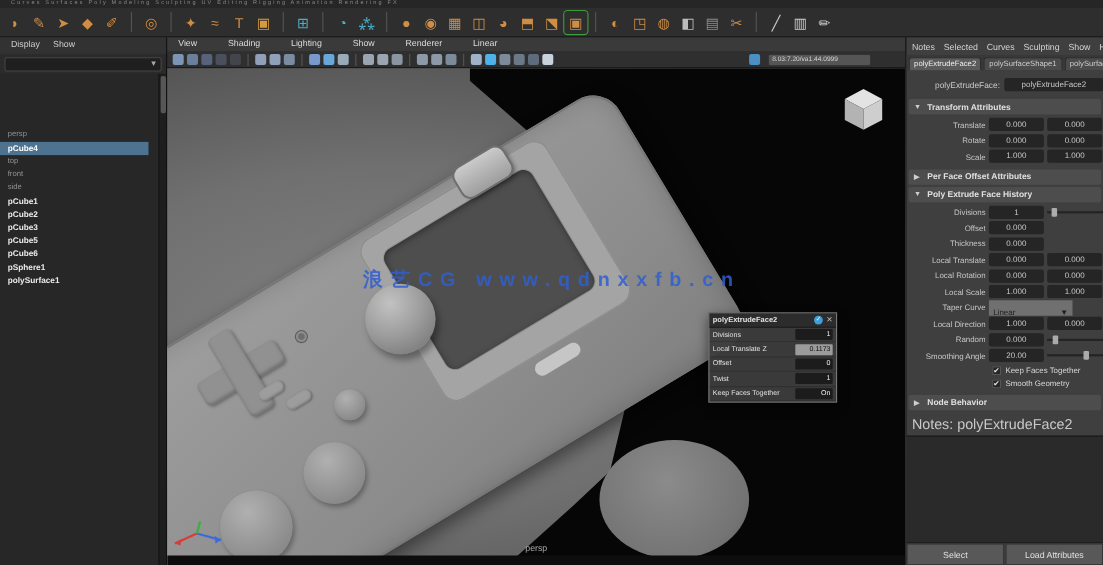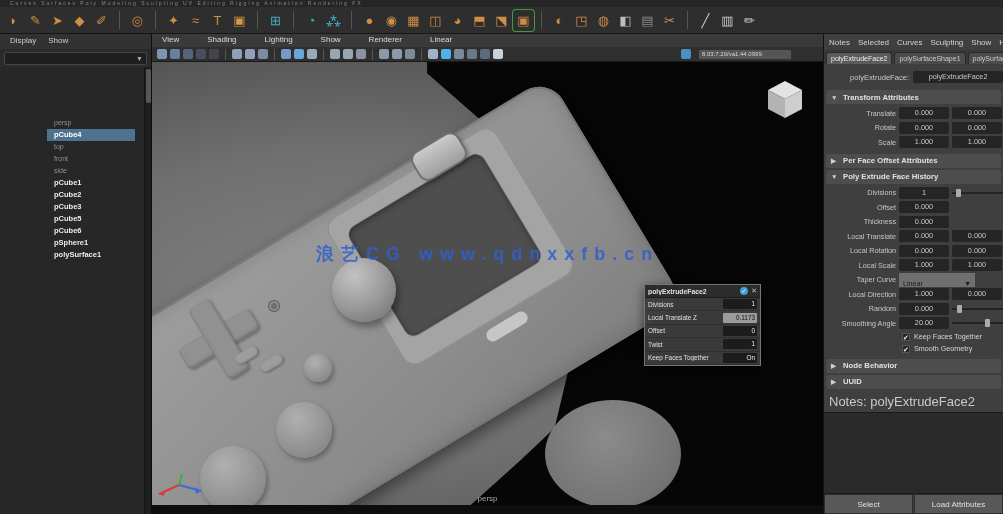--- a/index.html
+++ b/index.html
@@ -13,21 +13,21 @@
   .shelf-sep { width:1px; height:18px; background:#555; margin:0 6px; flex:none; }
 
   
   .main { flex:1; display:flex; min-height:0; }
 
   
   .outliner { width:152px; background:#2b2b2b; border-right:1px solid #0e0e0e; display:flex; flex-direction:column; }
   .outl-menus { height:15px; display:flex; gap:12px; padding:2px 10px; font-size:8px; color:#cfcfcf; background:#323232; }
   .outl-search { height:13px; margin:3px 4px 2px; background:#1f1f1f; border:1px solid #454545; border-radius:2px; display:flex; align-items:center; justify-content:flex-end; padding:0 3px; color:#aaa; font-size:7px; }
   .outl-body { flex:1; position:relative; background:#272727; overflow:hidden; }
-  .outl-list { position:absolute; left:0; top:50px; right:24px;padding-left:47px; }
+  .outl-list { position:absolute; left:0; top:50px; right:24px; }
   .outl-item { height:12px; line-height:12px; font-size:7.5px; color:#ececec; padding-left:7px; font-weight:bold; white-space:nowrap; cursor:pointer; }
   .outl-item.dim { color:#929292; font-weight:normal; font-size:7px; }
   .outl-item.sel { background:#4d7391; color:#fff; margin-right:-8px; }
   .outl-scroll { position:absolute; right:0; top:0; bottom:0; width:7px; background:#1e1e1e; border-left:1px solid #141414; }
   .outl-thumb { position:absolute; top:2px; left:1px; width:5px; height:34px; background:#565656; border-radius:2px; }
 
   
   .vp { flex:1; display:flex; flex-direction:column; min-width:0; }
   .vp-menus { height:13px; background:#3a3a3a; display:flex; gap:28px; padding:1px 10px 0; font-size:8px; color:#dcdcdc; }
   .vp-toolbar { height:15px; background:#2f2f2f; border-bottom:1px solid #191919; display:flex; align-items:center; padding:0 5px; gap:3px; }
@@ -59,21 +59,21 @@
   .dpad .v { position:absolute; left:31px; top:2px; width:24px; height:82px; background:#919191; border-radius:5px; box-shadow:inset 0 -2px 3px #717171, 1px 2px 3px rgba(0,0,0,.3); }
   .screw { position:absolute; left:117px; top:239px; width:10px; height:10px; border-radius:50%; background:#6e6e6e; border:2px solid #8d8d8d; box-shadow:0 0 0 1px #5c5c5c; }
   .pillbtn { position:absolute; width:25px; height:11px; border-radius:6px; background:#9d9d9d; transform:rotate(-31deg); box-shadow:inset 0 -1px 2px #777, 1px 1px 2px rgba(0,0,0,.3); }
   .btn-round { position:absolute; border-radius:50%; background:radial-gradient(circle at 38% 30%, #b0b0b0, #949494 55%, #7c7c7c); box-shadow:2px 3px 5px rgba(0,0,0,.3); }
   .side-pill { position:absolute; left:332px; top:258px; width:46px; height:13px; border-radius:7px; background:#c6c6c6; transform:rotate(-31deg); box-shadow:0 0 0 2px #8a8a8a; }
   .hinge { position:absolute; left:262px; top:80px; width:50px; height:29px; border-radius:8px; transform:rotate(-31deg);
            background:linear-gradient(#cacaca,#9e9e9e); box-shadow:0 0 0 2px #6f6f6f, 2px 3px 5px rgba(0,0,0,.4); }
 
   .vp-bottomstrip { position:absolute; left:0; right:0; bottom:0; height:9px; background:#0d0d0d; }
   .persp-label { position:absolute; left:0; right:0; bottom:11px; text-align:center; font-size:8px; color:#a8a8a8; }
-  .watermark { position:absolute; left:164px; top:180px; font-size:18px; font-weight:bold; letter-spacing:7px; color:#2f5fd0; opacity:.85; white-space:nowrap; }
+  .watermark { position:absolute; left:178px; top:180px; font-size:18px; font-weight:bold; letter-spacing:7px; color:#2f5fd0; opacity:.85; white-space:nowrap; }
 
   .gizmo { position:absolute; left:3px; bottom:12px; }
   .viewcube { position:absolute; right:16px; top:16px; }
 
   
   .hud { position:absolute; left:492px; top:222px; width:117px; background:rgba(60,60,60,.96); border:1px solid #767676; box-shadow:0 3px 10px rgba(0,0,0,.55); }
   .hud-title { display:flex; align-items:center; height:13px; background:#2c2c2c; border-bottom:1px solid #1d1d1d; padding:0 3px; gap:3px; }
   .hud-title .t { flex:1; font-size:6.8px; color:#e2e2e2; font-weight:bold; white-space:nowrap; overflow:hidden; }
   .hud-dot { width:8px; height:8px; border-radius:50%; background:#3f9fd8; color:#fff; font-size:6px; line-height:8px; text-align:center; flex:none; cursor:pointer; }
   .hud-x { color:#bdbdbd; font-size:7px; flex:none; cursor:pointer; }
@@ -413,24 +413,20 @@
             </div>
             <div class="chk-row">
               <span class="chk">✔</span>
               <span>Smooth Geometry</span>
             </div>
           </div>
           <div class="ae-sec-h">
             <span class="arrow">▶</span>
             <span>Node Behavior</span>
           </div>
-          <div class="ae-sec-h">
-            <span class="arrow">▶</span>
-            <span>UUID</span>
-          </div>
         </div>
       <div class="ae-notes-label">Notes: polyExtrudeFace2</div>
       <div class="ae-notes"></div>
       <div class="ae-buttons">
           <div class="ae-btn">Select</div>
           <div class="ae-btn">Load Attributes</div>
         </div>
     </div>
 
   </div>

